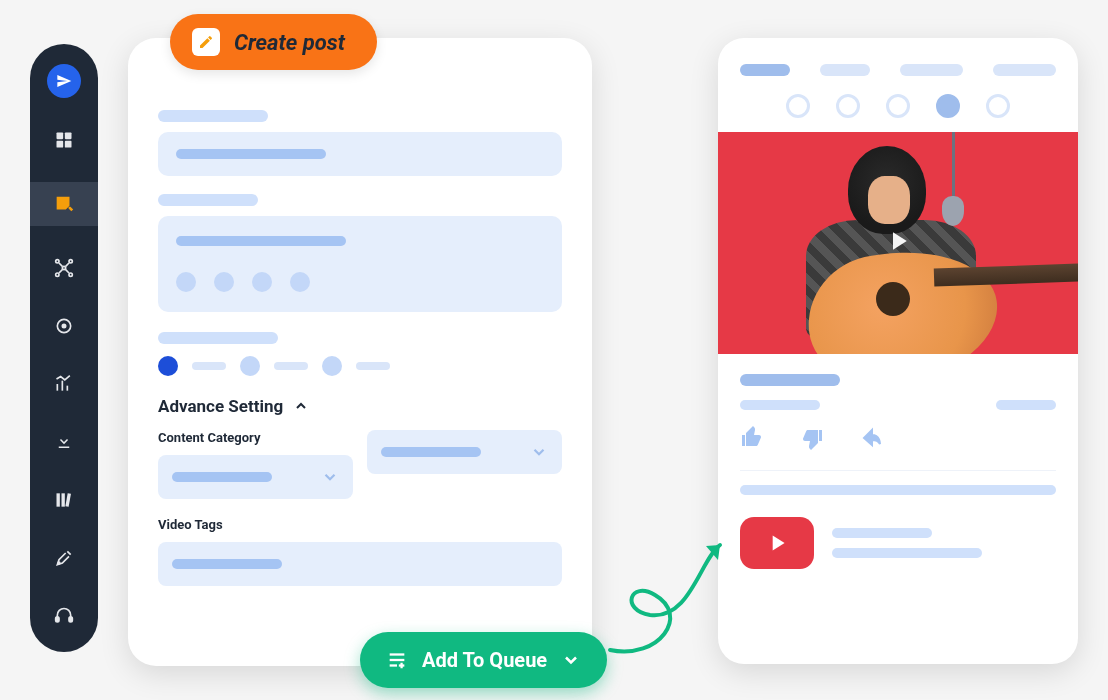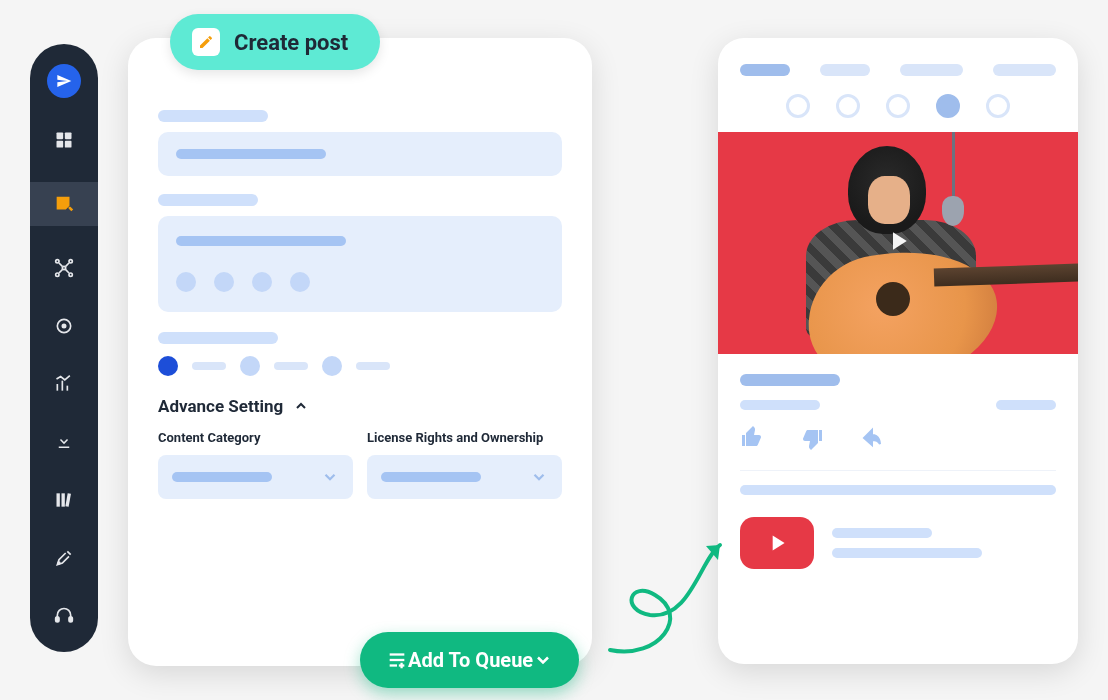--- a/index.html
+++ b/index.html
@@ -65,28 +65,29 @@
   padding: 72px 30px 30px 30px;
   z-index: 2;
 }
 
 
 .create-post-pill {
   position: absolute;
   left: 170px;
   top: 14px;
   height: 56px;
-  background: #5eead4;
+  background: #f97316;
   border-radius: 28px;
   display: flex;
   align-items: center;
   padding: 0 32px 0 22px;
   gap: 14px;
   z-index: 6;
   box-shadow: 0 4px 12px rgba(0,0,0,0.1);
+  font-style: italic;
 }
 .create-post-pill .cp-icon {
   width: 28px;
   height: 28px;
   background: #fff;
   border-radius: 6px;
   display: flex;
   align-items: center;
   justify-content: center;
   color: #f59e0b;
@@ -155,20 +156,21 @@
 .queue-pill {
   position: absolute;
   left: 360px;
   top: 632px;
   height: 56px;
   background: #10b981;
   border-radius: 28px;
   display: flex;
   align-items: center;
   padding: 0 26px;
+  gap: 14px;
   z-index: 7;
   box-shadow: 0 6px 16px rgba(16,185,129,0.4);
   color: #fff;
 }
 .queue-pill .q-icon { display:flex; align-items:center; }
 .queue-pill .q-label { font-size:20px; font-weight:700; }
 .queue-pill .q-chev { display:flex; align-items:center; }
 
 
 .curve-arrow {
@@ -409,30 +411,35 @@
     <div>
       <div class="subsection-label">Content Category</div>
       <div class="select-box">
         <div class="ph-darkbar" style="width:100px;"></div>
         <svg class="chevron-down" width="18" height="18" viewBox="0 0 24 24" fill="none" stroke="currentColor" stroke-width="3">
             <polyline points="6 9 12 15 18 9"></polyline>
           </svg>
       </div>
     </div>
     <div>
-      <div class="subsection-label">License Rights and Ownership</div>
       <div class="select-box">
         <div class="ph-darkbar" style="width:100px;"></div>
         <svg class="chevron-down" width="18" height="18" viewBox="0 0 24 24" fill="none" stroke="currentColor" stroke-width="3">
             <polyline points="6 9 12 15 18 9"></polyline>
           </svg>
       </div>
     </div>
   </div>
 
+  <div>
+    <div class="subsection-label">Video Tags</div>
+    <div class="tag-box">
+      <div class="ph-darkbar" style="width:110px;"></div>
+    </div>
+  </div>
 
 </div>
 
 <svg class="curve-arrow" viewBox="0 0 160 140" fill="none">
   <path d="M30 130 C 80 140, 110 95, 75 75 C 50 60, 40 90, 70 95 C 110 100, 120 40, 140 25" stroke="#10b981" stroke-width="4" stroke-linecap="round"></path>
   <path d="M140 25 L126 26 L138 40 Z" fill="#10b981"></path>
 </svg>
 
 <div class="queue-pill">
   <span class="q-icon">

